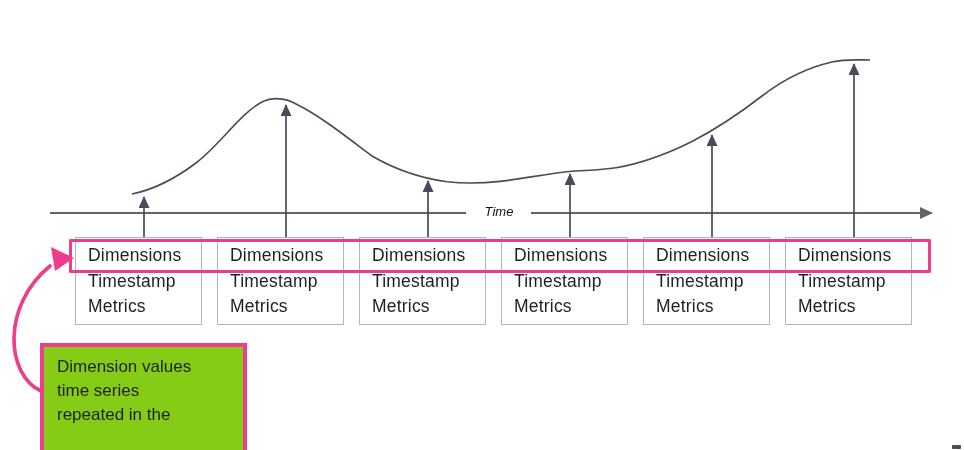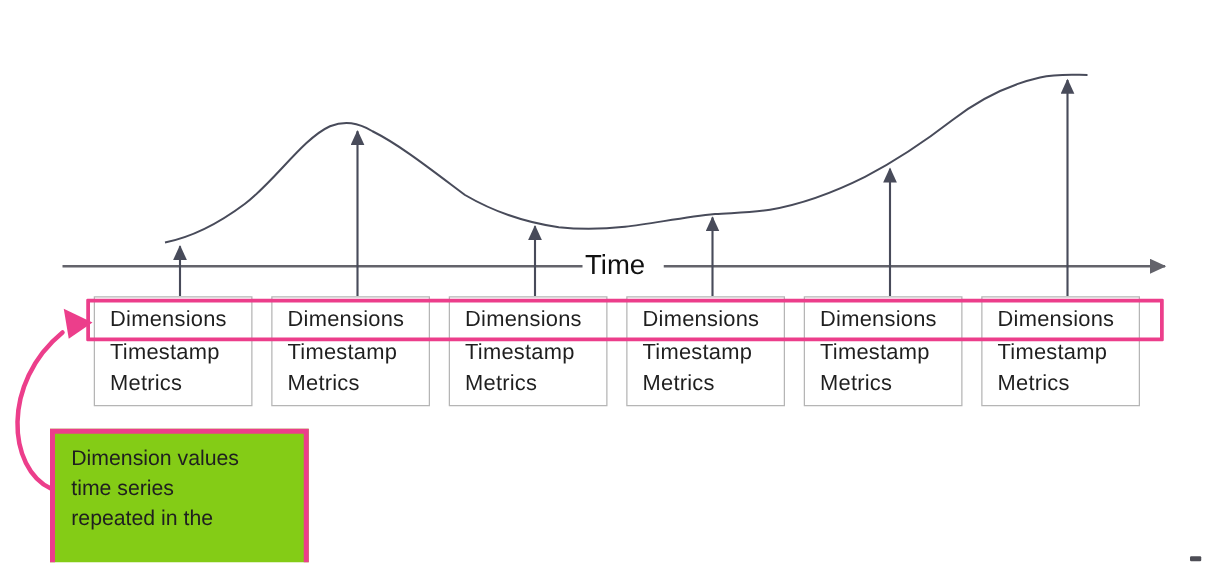--- a/index.html
+++ b/index.html
@@ -19,22 +19,22 @@
   .highlight-rect{
     position:absolute;left:69px;top:239px;width:862px;height:34px;box-sizing:border-box;
     border:3.5px solid #ec3e8b;background:transparent;border-radius:1px;
   }
   .callout{
     position:absolute;left:40px;top:343px;width:207px;height:119px;box-sizing:border-box;
     background:#84cc16;border:4px solid #ec3e8b;padding:8px 8px 0 13px;
   }
   .callout-line{display:block;font-size:17px;line-height:24px;color:#1f1f1f;white-space:nowrap;}
   .time-label{
-    position:absolute;left:468px;top:201px;width:62px;text-align:left;
-    font-size:22px;line-height:22px;color:#111;background:transparent;
+    position:absolute;left:468px;top:201px;width:62px;text-align:center;
+    font-size:13px;line-height:22px;color:#111;background:transparent;font-style:italic;
   }
   .corner-artifact{
     position:absolute;left:952px;top:445px;width:9px;height:4px;background:#4d4d55;border-radius:1px;
   }
 </style>
 </head>
 <body>
 
 <div class="stage">
 

